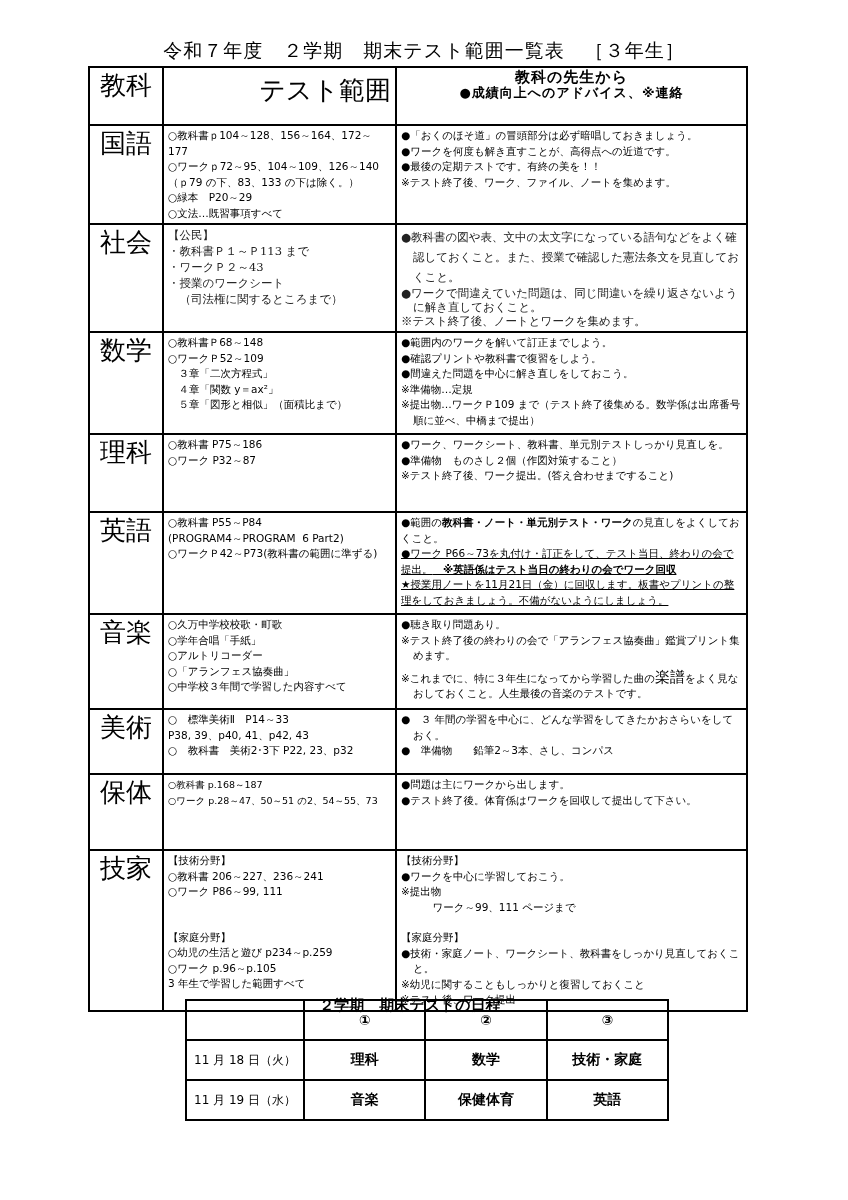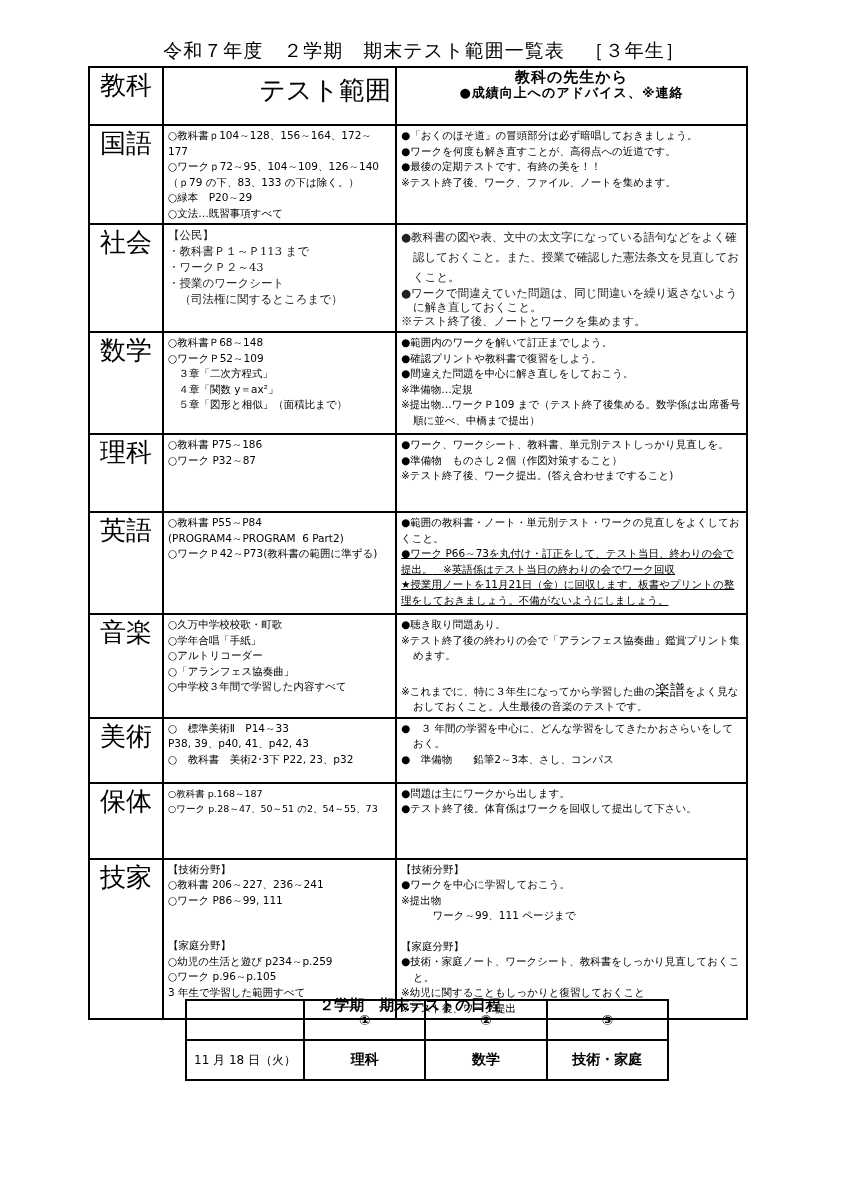--- a/index.html
+++ b/index.html
@@ -11,21 +11,21 @@
   table.main td { border:2px solid #000; vertical-align:top; padding:2px 4px; overflow:hidden; }
   .subj { font-size:26px; text-align:center; padding:0 !important; line-height:34px; }
   .hdr-range { font-size:26px; text-align:right; line-height:40px; }
   .hdr-advice { font-size:13px; font-weight:bold; text-align:center; line-height:15px; letter-spacing:1px;border-radius:21px; }
   .hdr-advice .t1 { font-size:15px; display:block; }
   .line { font-size:10.5px; line-height:15.5px; white-space:pre-wrap; }
   .serif .line { font-family:"DejaVu Serif", "Liberation Serif", serif; font-size:11.5px; line-height:16px; color:#222; }
   .indent { padding-left:12px; text-indent:-12px; }
   .big { font-size:15px; }
   .u { text-decoration:underline; }
-  .b { font-weight:normal; }
+  .b { font-weight:bold; }
   .gap { height:15px; }
   .sched-title { position:absolute; left:0; width:820px; top:972px; text-align:center; font-size:15px; font-weight:bold; white-space:pre;margin-top:24px; }
   table.sched { position:absolute; left:185px; top:999px; width:484px; border-collapse:collapse; table-layout:fixed; }
   table.sched td { border:2px solid #000; height:36px; text-align:center; font-size:14px; font-weight:bold; }
   table.sched td.date { font-size:12px; font-weight:normal;border-radius:8px; }
 </style>
 </head>
 <body>
 
 <div class="title">令和７年度　２学期　期末テスト範囲一覧表　［３年生］</div>
@@ -129,21 +129,21 @@
     <td>
       <div class="line">○久万中学校校歌・町歌</div>
       <div class="line">○学年合唱「手紙」</div>
       <div class="line">○アルトリコーダー</div>
       <div class="line">○「アランフェス協奏曲」</div>
       <div class="line">○中学校３年間で学習した内容すべて</div>
     </td>
     <td>
       <div class="line">●聴き取り問題あり。</div>
       <div class="line indent">※テスト終了後の終わりの会で「アランフェス協奏曲」鑑賞プリント集めます。</div>
-      <div class="line indent" style="margin-top:19px"><span>※これまでに、特に３年生になってから学習した曲の</span><span class="big">楽譜</span><span>をよく見なおしておくこと。人生最後の音楽のテストです。</span></div>
+      <div class="line indent" style="margin-top:6px"><span>※これまでに、特に３年生になってから学習した曲の</span><span class="big">楽譜</span><span>をよく見なおしておくこと。人生最後の音楽のテストです。</span></div>
     </td>
   </tr>
 
   <tr style="height:65px">
     <td class="subj">美術</td>
     <td>
       <div class="line">○　標準美術Ⅱ　P14～33</div>
       <div class="line">P38, 39、p40, 41、p42, 43</div>
       <div class="line">○　教科書　美術2･3下 P22, 23、p32</div>
     </td>
@@ -208,14 +208,20 @@
     <td>①</td>
     <td>②</td>
     <td>③</td>
   </tr>
   <tr>
     <td class="date">11 月 18 日（火）</td>
     <td>理科</td>
     <td>数学</td>
     <td>技術・家庭</td>
   </tr>
+  <tr>
+    <td class="date">11 月 19 日（水）</td>
+    <td>音楽</td>
+    <td>保健体育</td>
+    <td>英語</td>
+  </tr>
 </tbody>
   </table>
 
 </body></html>

